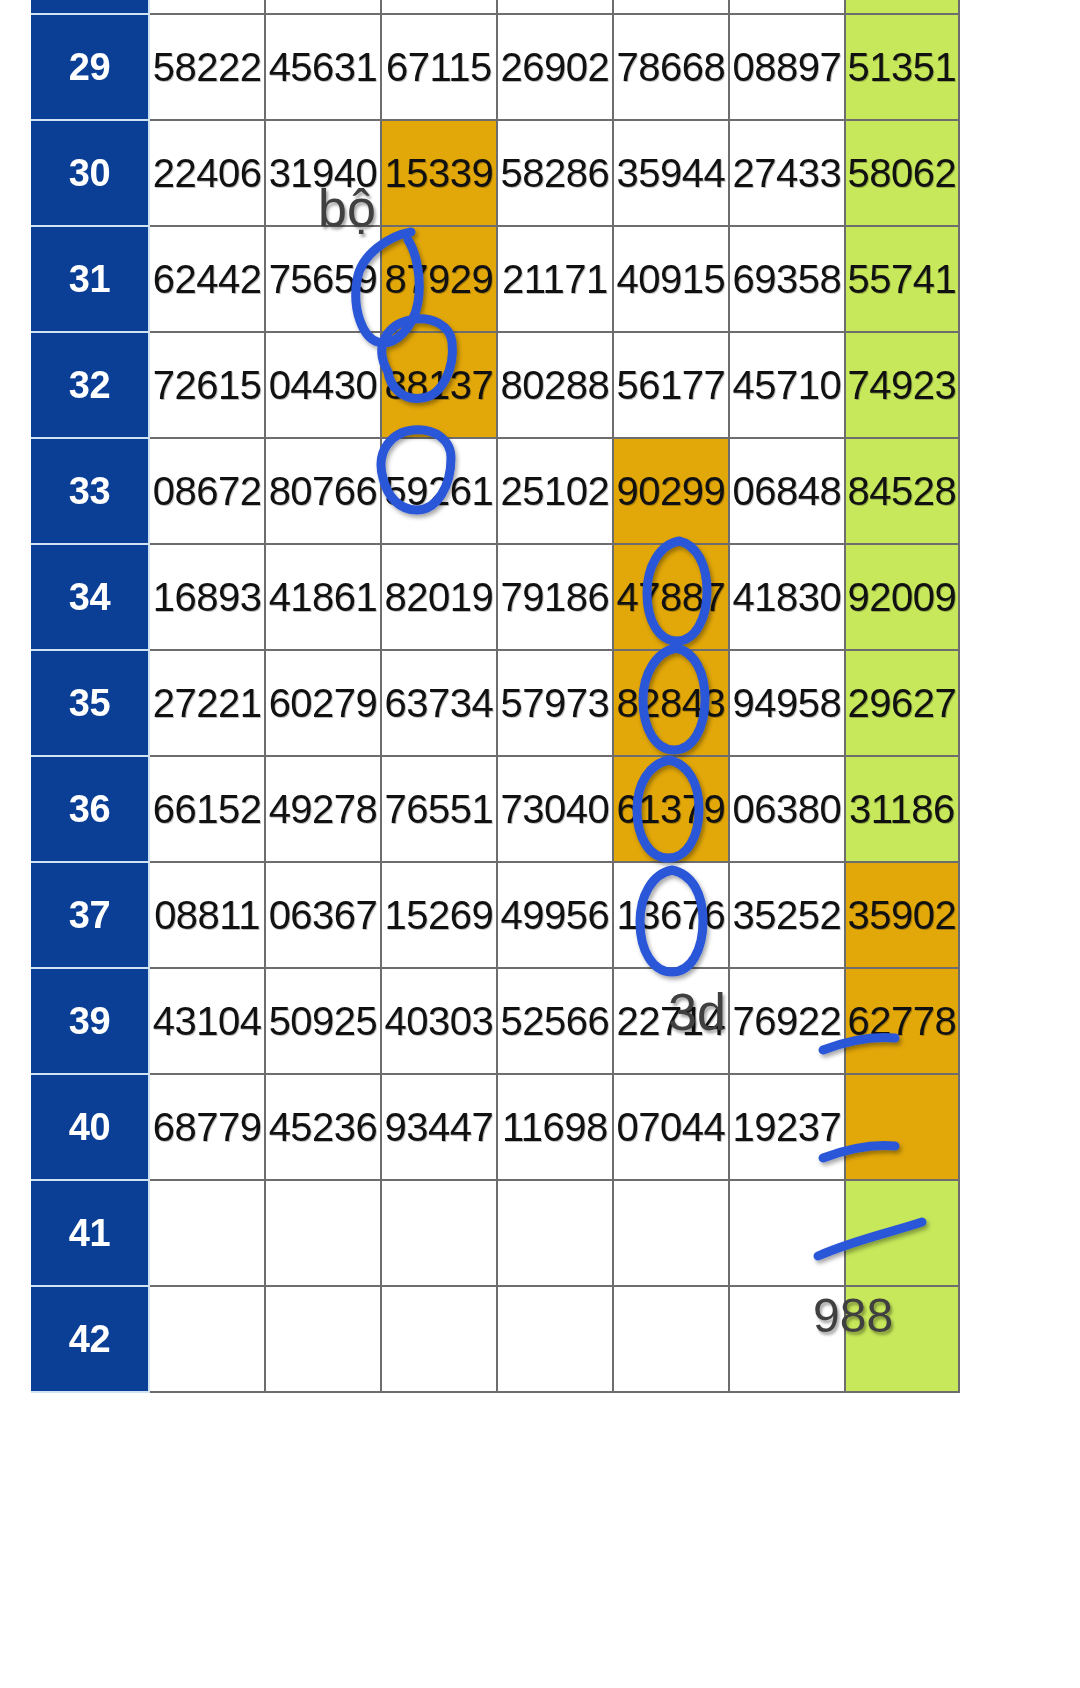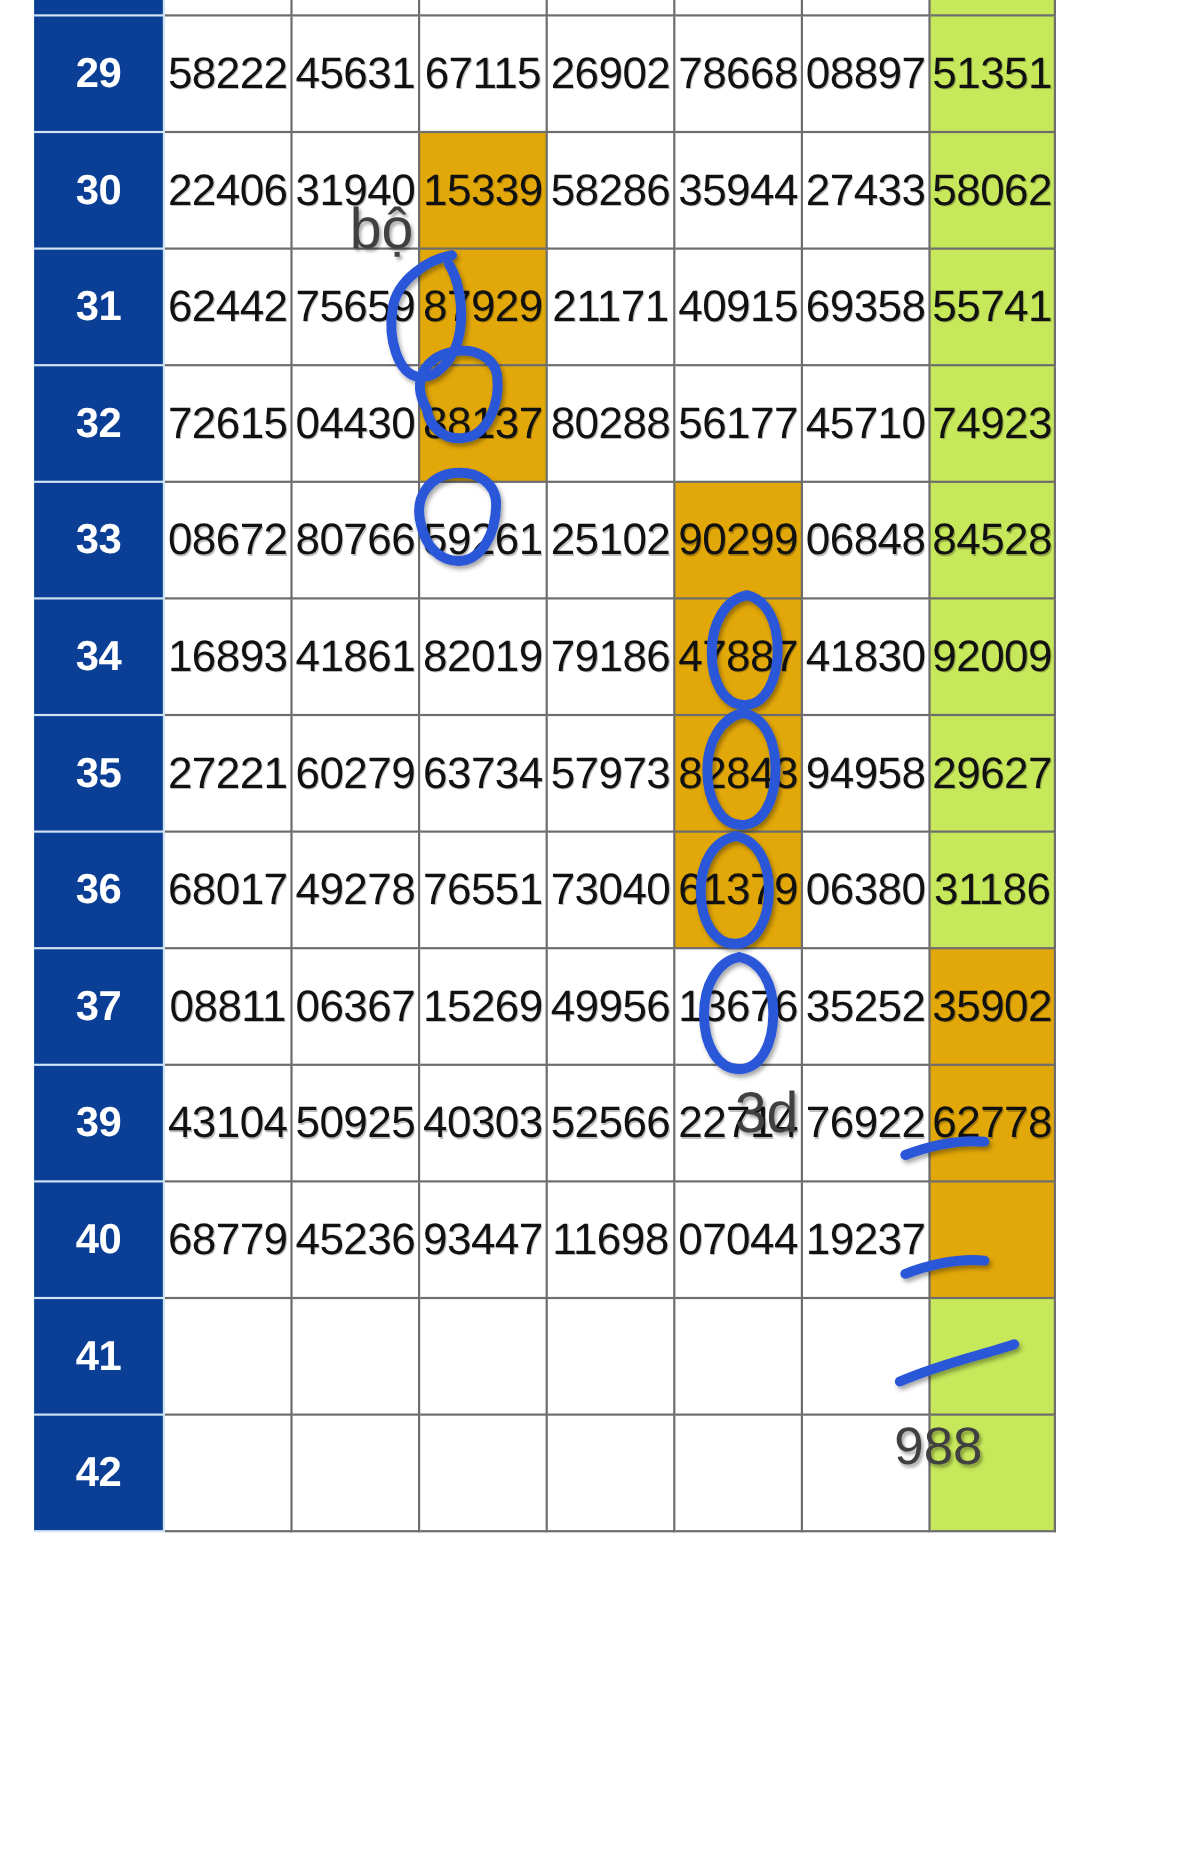--- a/index.html
+++ b/index.html
@@ -153,21 +153,21 @@
           <td>27221</td>
           <td>60279</td>
           <td>63734</td>
           <td>57973</td>
           <td class="orange">82843</td>
           <td>94958</td>
           <td class="green">29627</td>
         </tr>
         <tr>
           <td class="rownum">36</td>
-          <td>68017</td>
+          <td>66152</td>
           <td>49278</td>
           <td>76551</td>
           <td>73040</td>
           <td class="orange">61379</td>
           <td>06380</td>
           <td class="green">31186</td>
         </tr>
         <tr>
           <td class="rownum">37</td>
           <td>08811</td>

